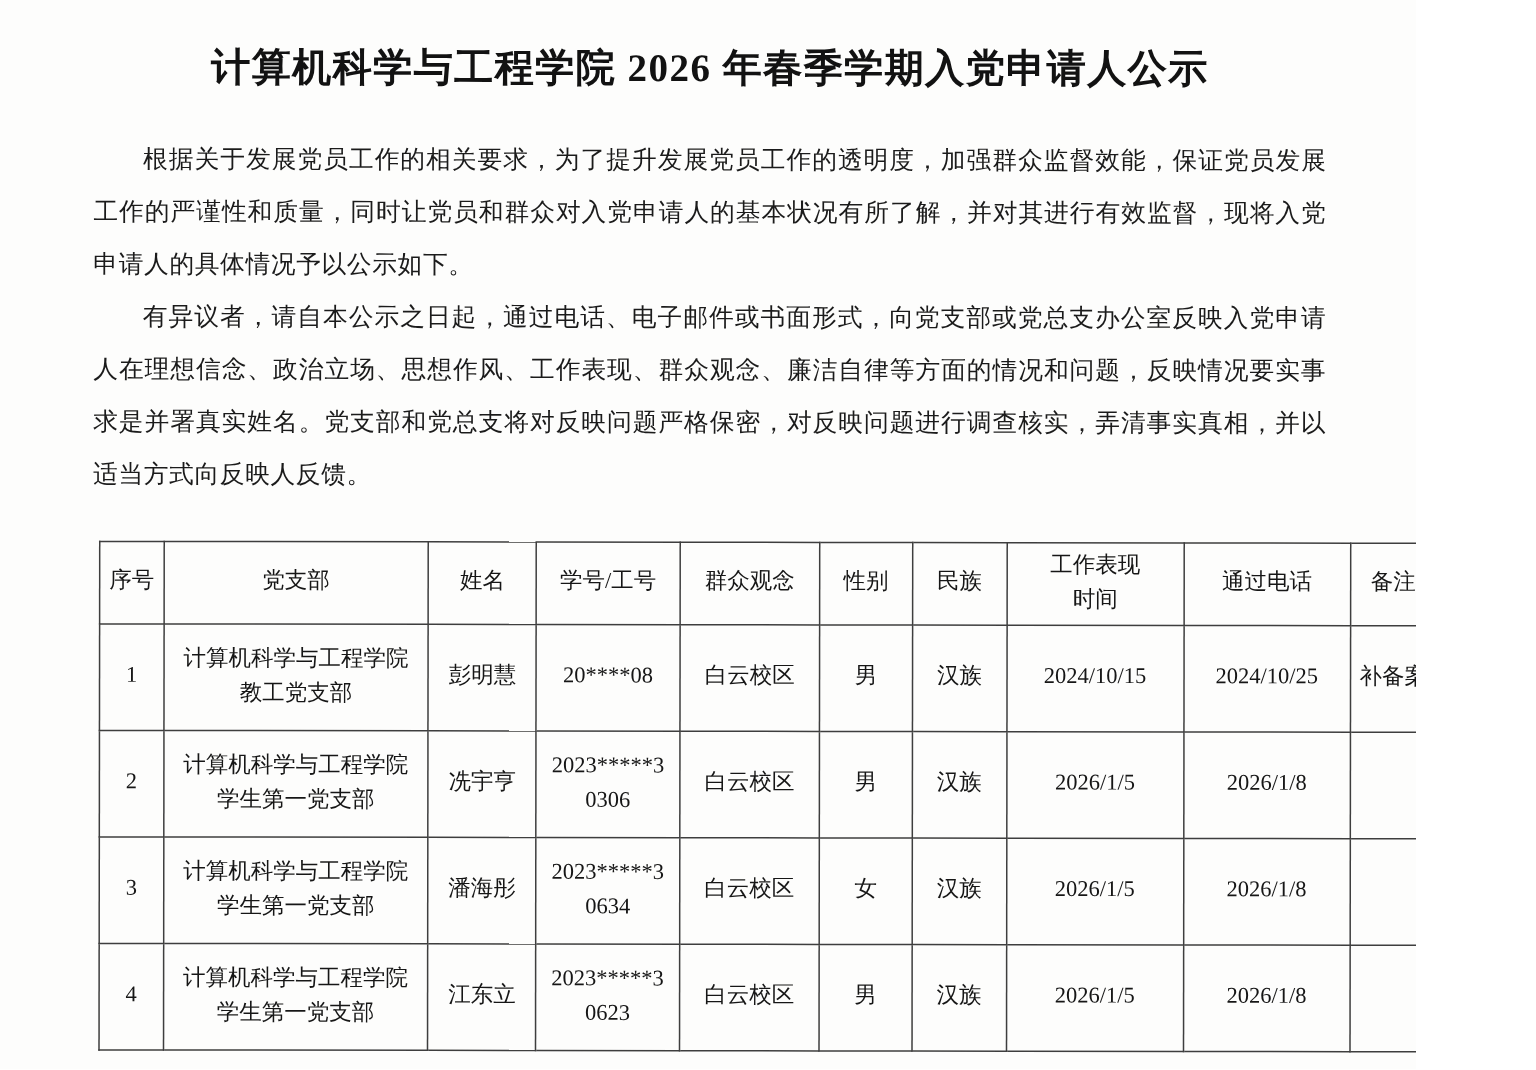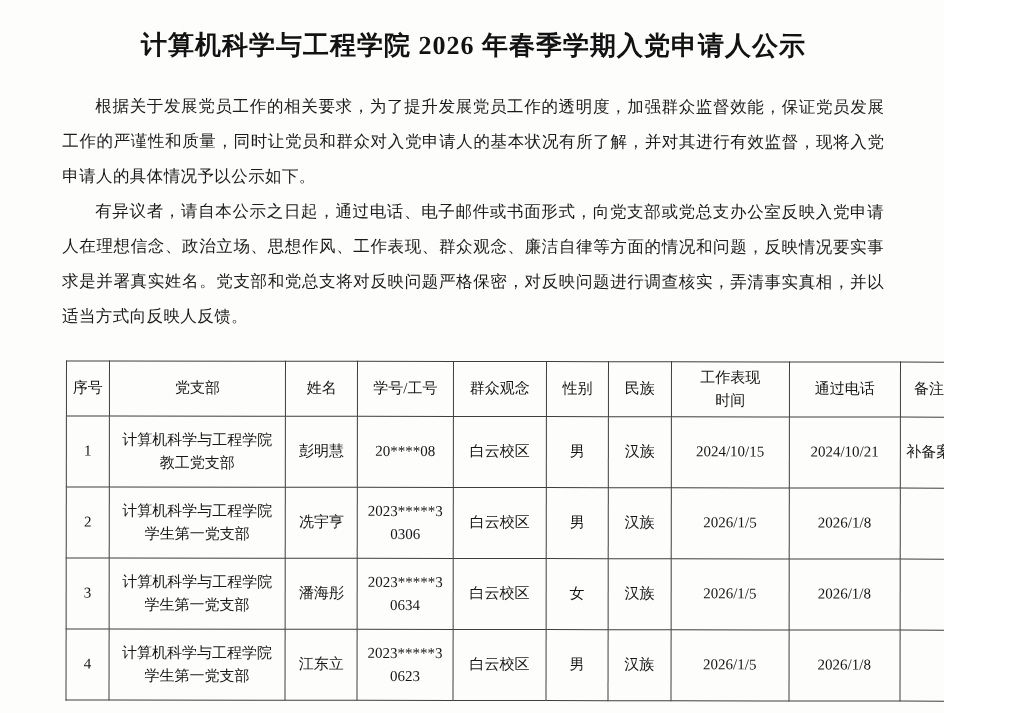--- a/index.html
+++ b/index.html
@@ -116,21 +116,21 @@
           <tr>
             <td>1</td>
             <td>计算机科学与工程学院
 教工党支部</td>
             <td>彭明慧</td>
             <td>20****08</td>
             <td>白云校区</td>
             <td>男</td>
             <td>汉族</td>
             <td>2024/10/15</td>
-            <td>2024/10/21</td>
+            <td>2024/10/25</td>
             <td>补备案</td>
           </tr>
           <tr>
             <td>2</td>
             <td>计算机科学与工程学院
 学生第一党支部</td>
             <td>冼宇亨</td>
             <td>2023*****3
 0306</td>
             <td>白云校区</td>

